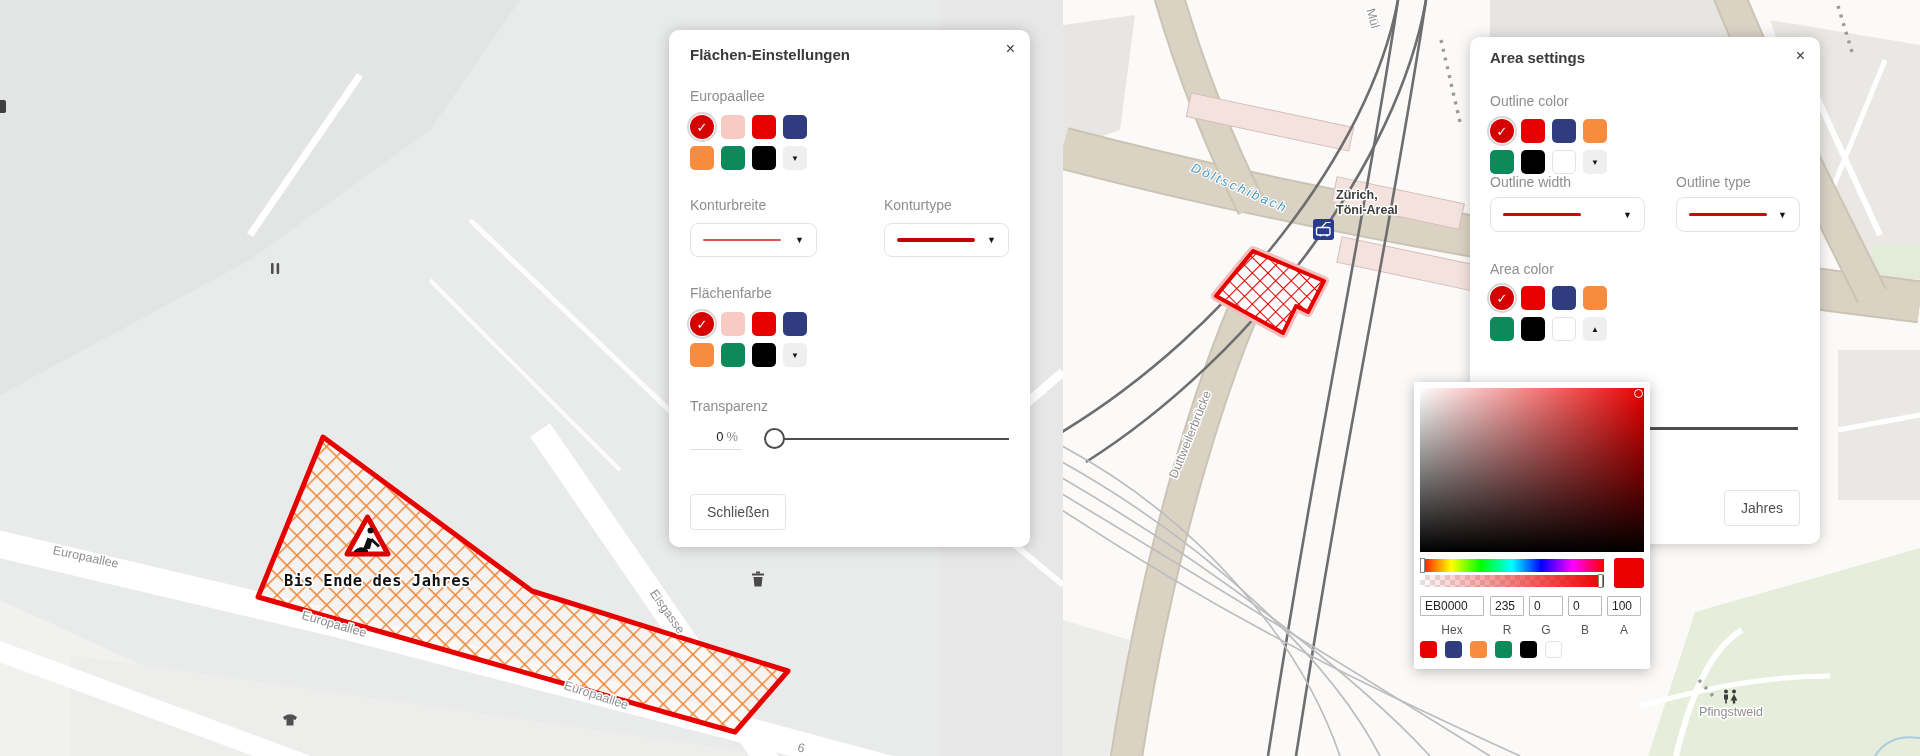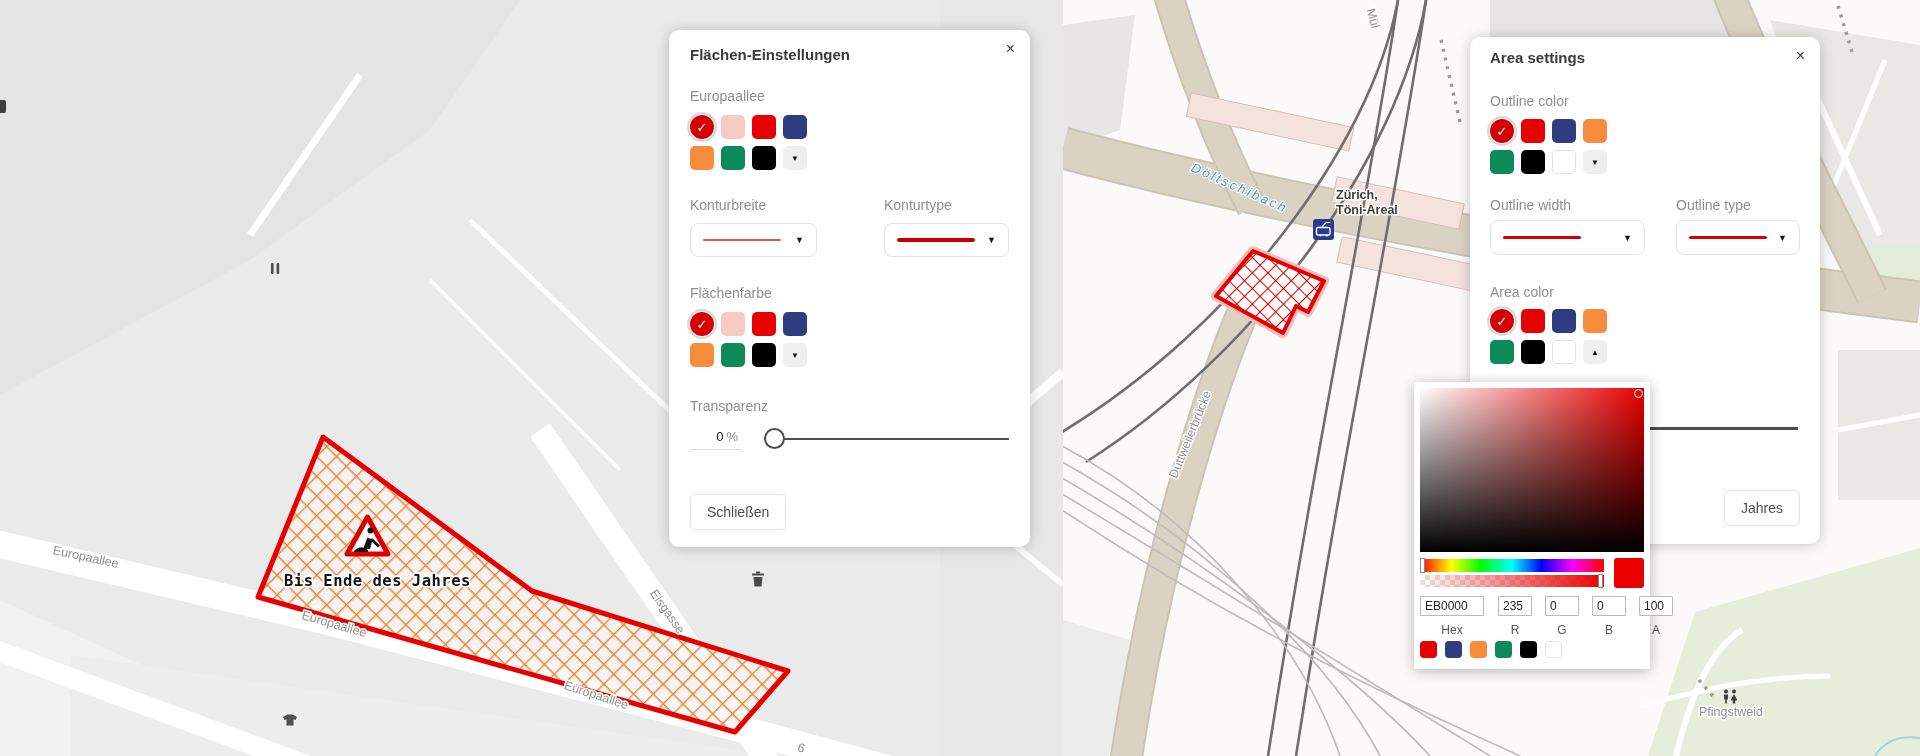--- a/index.html
+++ b/index.html
@@ -52,40 +52,40 @@
   .btn{height:36px;border:1px solid #e4e4e4;border-radius:4px;background:#fff;color:#4f4f4f;
        font-size:14px;font-family:inherit;display:inline-flex;align-items:center;gap:10px;
        padding:0 16px;cursor:pointer}
   .btn-close-r{position:absolute;right:20px;bottom:18px}
   .partial-slider{position:absolute;left:180px;top:390px;width:148px;height:3px;background:#4e4e4e}
 
   
   .m-s1{margin-top:24px}.m-sw1{margin-top:10px}.m-row1{margin-top:27px}.m-dd{margin-top:9px}
   .m-row2{margin-top:28px}.m-sw2{margin-top:10px}.m-tr{margin-top:31px}
   
-  .r-s1{margin-top:26px}.r-sw1{margin-top:9px}.r-row1{margin-top:23px}.r-dd{margin-top:6px}
+  .r-s1{margin-top:26px}.r-sw1{margin-top:9px}.r-row1{}.r-dd{margin-top:6px}
   .r-row2{margin-top:29px}.r-sw2{margin-top:8px}
 
   
   .picker{position:absolute;left:1414px;top:382px;width:236px;height:287px;background:#fff;
           border-radius:2px;box-shadow:0 2px 14px rgba(0,0,0,.28);z-index:20}
   .sv{position:absolute;left:6px;top:6px;width:224px;height:164px;cursor:crosshair;
       background:linear-gradient(to bottom,rgba(0,0,0,0),#000),linear-gradient(to right,#fff,#eb0000)}
   .sv-marker{position:absolute;right:1px;top:1px;width:9px;height:9px;border:1.5px solid #fff;
              border-radius:50%;box-sizing:border-box;box-shadow:0 0 2px rgba(0,0,0,.5)}
   .hue{position:absolute;left:6px;top:177px;width:184px;height:13px;cursor:pointer;
        background:linear-gradient(to right,#f00 0%,#ff0 17%,#0f0 33%,#0ff 50%,#00f 66%,#f0f 83%,#f00 100%)}
   .hue-marker{position:absolute;left:0;top:-1px;width:5px;height:15px;background:#fff;border:1px solid #888;box-sizing:border-box}
   .alpha{position:absolute;left:6px;top:193px;width:184px;height:12px;cursor:pointer;
          background:linear-gradient(to right,rgba(235,0,0,0),rgb(235,0,0)),
                     conic-gradient(#e3e3e3 25%,#fff 0 50%,#e3e3e3 0 75%,#fff 0);
          background-size:auto,10px 10px}
   .alpha-marker{position:absolute;right:1px;top:-1px;width:5px;height:14px;background:#fff;border:1px solid #888;box-sizing:border-box}
   .pv{position:absolute;left:200px;top:176px;width:30px;height:30px;border-radius:3px}
-  .inputs{position:absolute;left:6px;top:214px;display:flex;gap:13px}
+  .inputs{position:absolute;left:6px;top:214px;display:flex;gap:5px}
   .ibox{display:flex;flex-direction:column;align-items:center}
   .ibox input{height:20px;border:1px solid #b9b9b9;border-radius:1px;font-size:12px;color:#222;
               padding:1px 4px;box-sizing:border-box;font-family:inherit;width:100%}
   .ibox label{font-size:12px;color:#555;margin-top:7px}
   .ibox-hex{width:64px;margin-right:1px}
   .ibox-n{width:34px}
   .presets{position:absolute;left:6px;top:259px;display:flex;gap:8px}
   .presets .sw{width:17px;height:17px;border-radius:4px}
 
   

